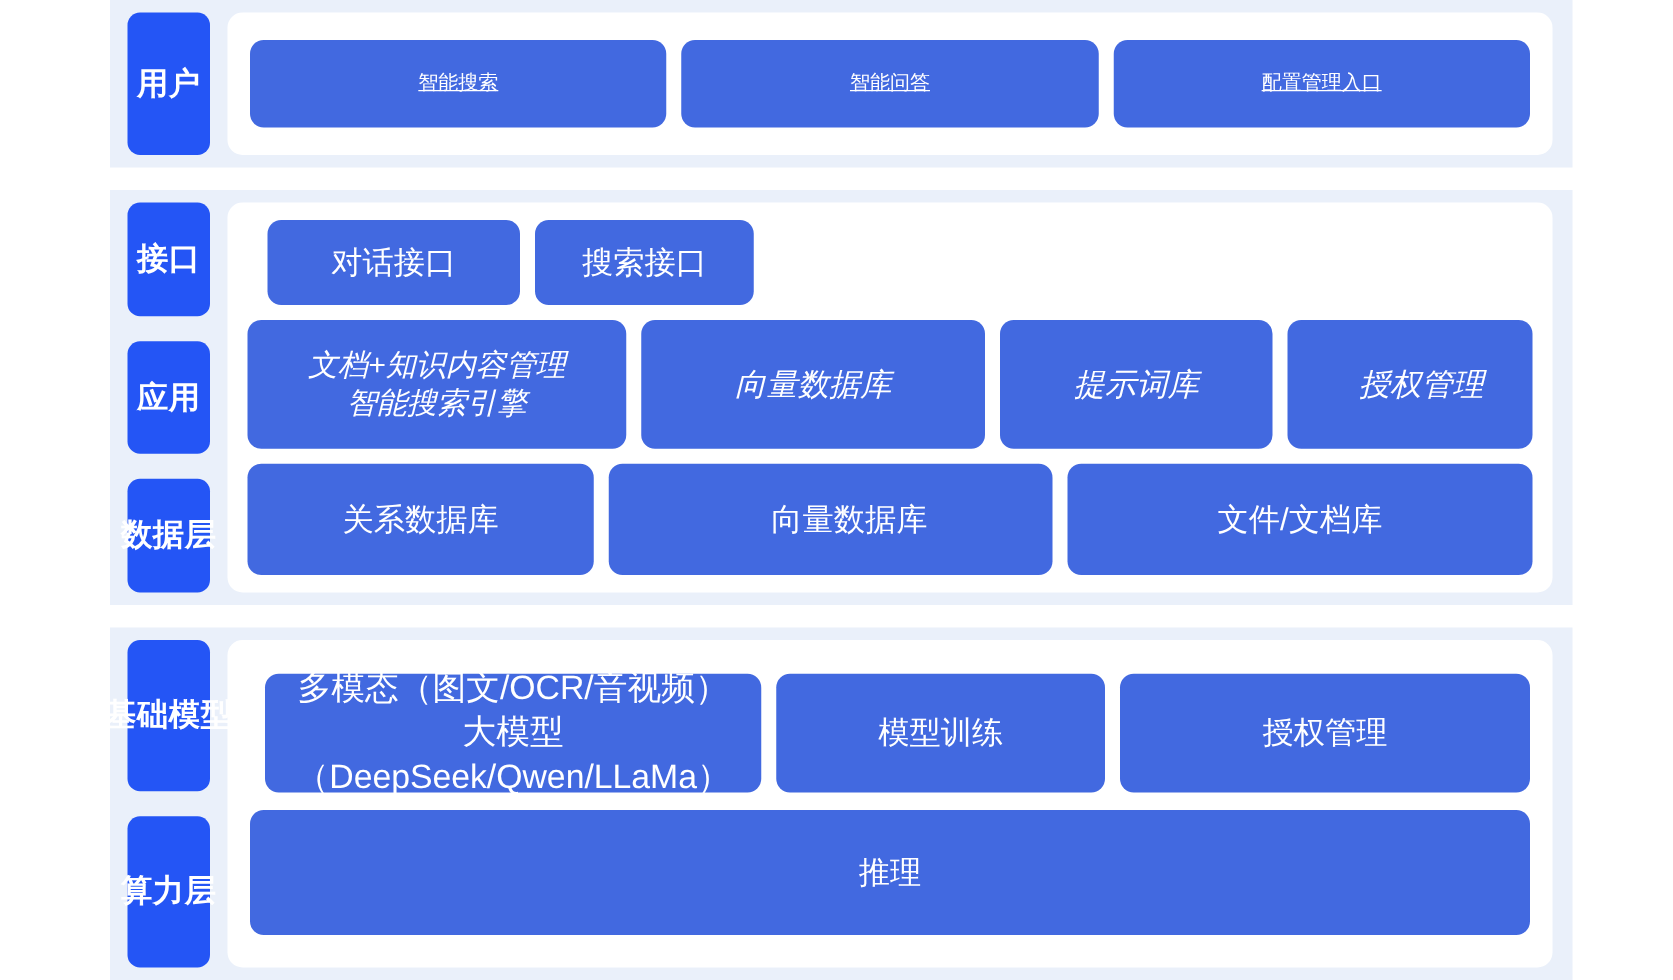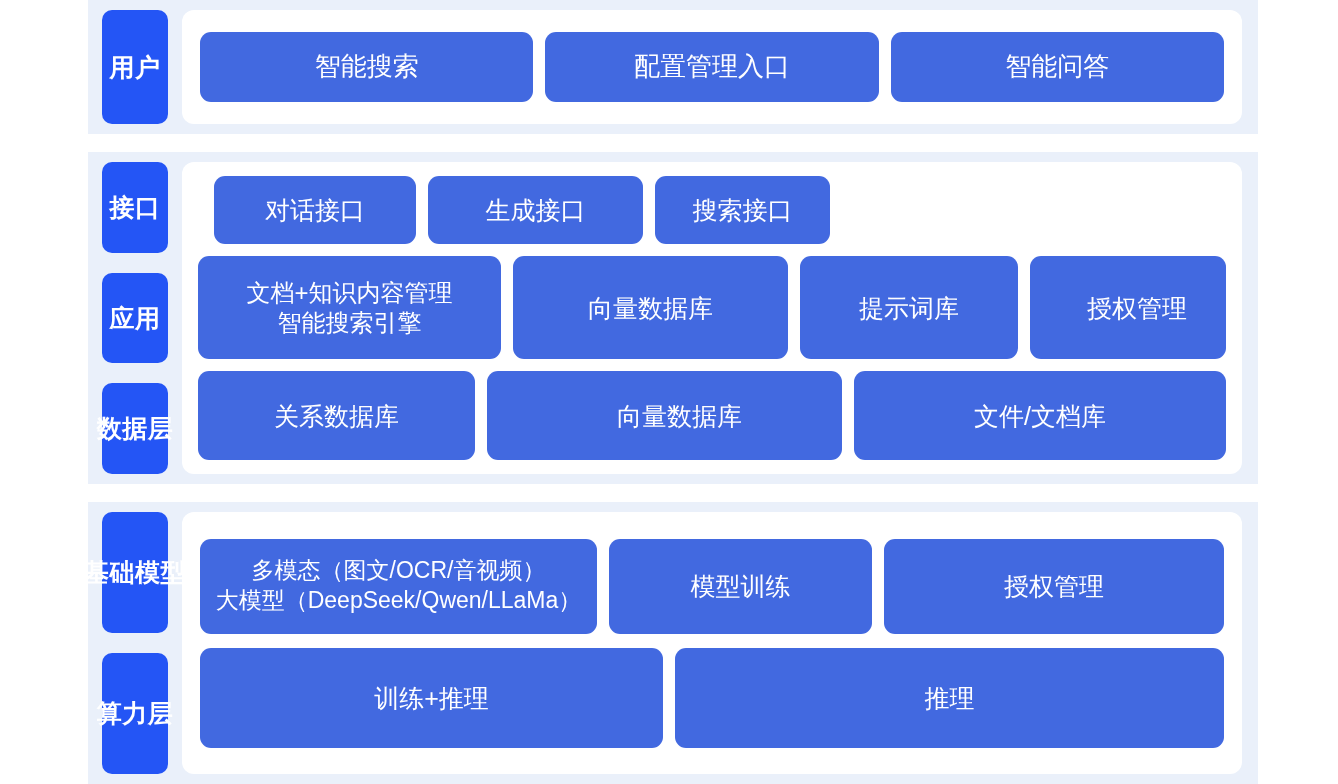--- a/index.html
+++ b/index.html
@@ -101,26 +101,26 @@
     font-size: 25px;
     line-height: 1.2;
     padding: 6px 10px;
     box-sizing: border-box;
     white-space: pre-line;
   }
 
   
   .band-user .panel { padding: 16px 18px; gap: 14px; }
   .band-user .row { height: 70px; }
-  .band-user .card { flex: 1 1 0; font-size: 26px; }
+  .band-user .card { flex: 1 1 0; font-size: 16px; text-decoration: underline; }
 
   
   .band-mid .panel { padding: 14px 16px; gap: 12px; justify-content: space-between; }
   .row-interface { height: 70px; padding-left: 16px; }
-  .row-app { height: 106px; }
+  .row-app { height: 106px; font-style: italic; }
   .row-data { height: 91px; }
 
   .row-interface .card-dialog    { flex: 0 0 202px; }
   .row-interface .card-generate  { flex: 0 0 215px; }
   .row-interface .card-datafile  { flex: 0 0 202px; }
   .row-interface .card-search    { flex: 0 0 175px; }
   .row-interface .card-auth      { flex: 1 1 auto; }
 
   .row-app .card-km      { flex: 0 0 303px; font-size: 24px; line-height: 1.25; }
   .row-app .card-engine  { flex: 0 0 275px; }
@@ -129,21 +129,21 @@
 
   .row-data .card-rel  { flex: 0 0 277px; }
   .row-data .card-vec  { flex: 0 0 355px; padding-left: 40px; }
   .row-data .card-file { flex: 1 1 auto; }
 
   
   .band-base .panel { padding: 16px 18px; gap: 14px; justify-content: center; }
   .row-model { height: 95px; }
   .row-compute { height: 100px; }
 
-  .row-model .card-multimodal { flex: 0 0 397px; font-size: 23px; line-height: 1.3; }
+  .row-model .card-multimodal { flex: 0 0 397px; font-size: 27px; line-height: 1.3; margin-left: 12px; }
   .row-model .card-train      { flex: 0 0 263px; }
   .row-model .card-manage     { flex: 1 1 auto; }
 
   .row-compute .card-tp { flex: 0 0 463px; }
   .row-compute .card-infer { flex: 1 1 auto; }
 </style>
 </head>
 <body>
 
 <div id="stage">
@@ -153,22 +153,22 @@
     <div class="label-col">
       <div class="label-tab">
           <span class="ch">用</span>
           <span class="ch">户</span>
         </div>
     </div>
 
     <div class="panel">
       <div class="row">
         <div class="card">智能搜索</div>
+        <div class="card">智能问答</div>
         <div class="card">配置管理入口</div>
-        <div class="card">智能问答</div>
       </div>
     </div>
   </div>
 
   <div class="band band-mid">
 
     <div class="label-col">
       <div class="label-tab">
           <span class="ch">接</span>
           <span class="ch">口</span>
@@ -181,21 +181,20 @@
           <span class="ch">数</span>
           <span class="ch">据</span>
           <span class="ch">层</span>
         </div>
     </div>
 
     <div class="panel">
 
       <div class="row row-interface">
         <div class="card card-dialog">对话接口</div>
-        <div class="card card-generate">生成接口</div>
         <div class="card card-search">搜索接口</div>
       </div>
 
       <div class="row row-app">
         <div class="card card-km">文档+知识内容管理
 智能搜索引擎</div>
         <div class="card card-engine">向量数据库</div>
         <div class="card card-prompt">提示词库</div>
         <div class="card card-authmgr">授权管理</div>
       </div>
@@ -228,20 +227,19 @@
     <div class="panel">
 
       <div class="row row-model">
         <div class="card card-multimodal">多模态（图文/OCR/音视频）
 大模型（DeepSeek/Qwen/LLaMa）</div>
         <div class="card card-train">模型训练</div>
         <div class="card card-manage">授权管理</div>
       </div>
 
       <div class="row row-compute">
-        <div class="card card-tp">训练+推理</div>
         <div class="card card-infer">推理</div>
       </div>
 
     </div>
   </div>
 
 </div>
 
 </body></html>

